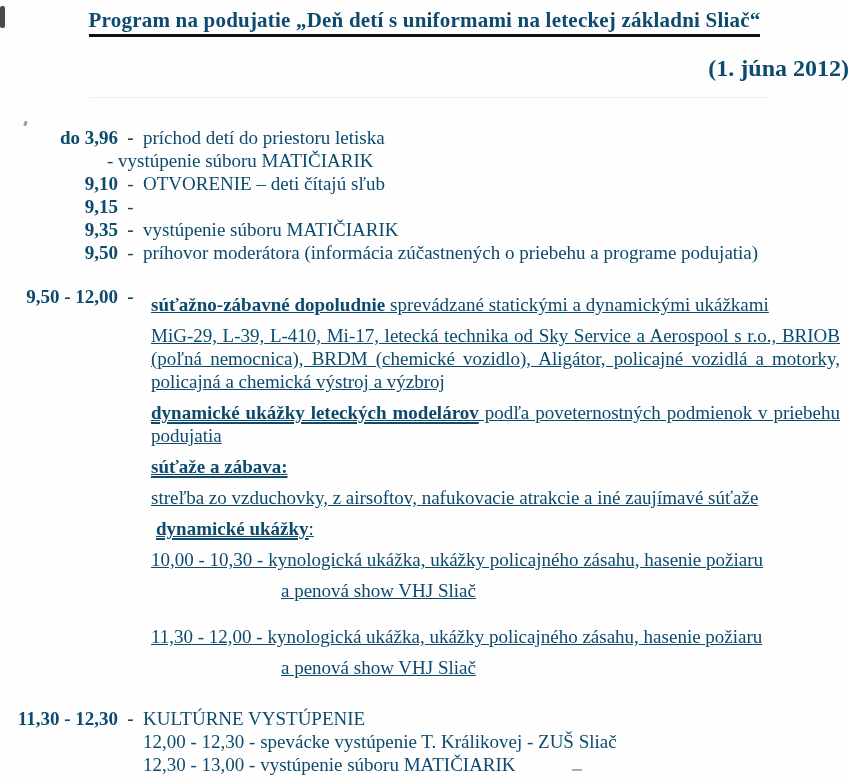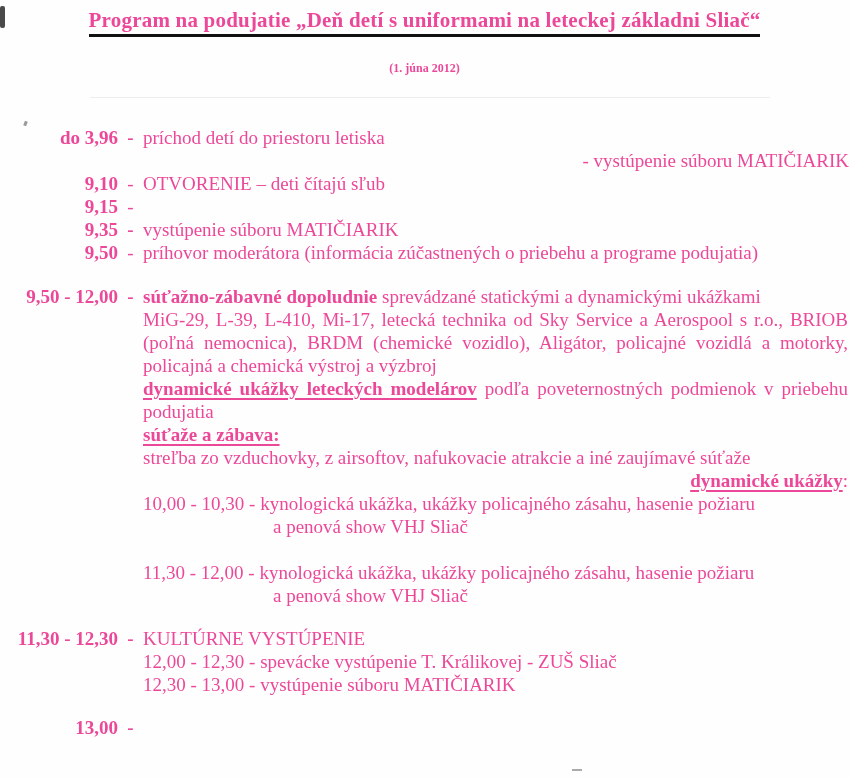--- a/index.html
+++ b/index.html
@@ -3,68 +3,68 @@
 <meta charset="utf-8">
 <style>
   html, body { margin: 0; padding: 0; background: #ffffff; }
   .page {
     position: relative;
     width: 849px;
     height: 778px;
     overflow: hidden;
     background: #fffefe;
     font-family: "Liberation Serif", "DejaVu Serif", serif;
-    color: #ec4899;
+    color: #0c4a6e;
     font-size: 19px;
     line-height: 23px;
   }
   .title-wrap { text-align: center; padding-top: 9px; }
   .doc-title {
     display: inline-block;
     font-size: 21px;
     font-weight: bold;
     white-space: nowrap;
     border-bottom: 3px solid #111;
     padding-bottom: 2px;
     letter-spacing: 0.2px;
   }
   .doc-date {
-    text-align: center;
+    text-align: right;
     font-weight: bold;
-    font-size: 12px;
+    font-size: 24px;
     margin-top: 20px;
   }
   .schedule { margin-top: 46px; }
   .row { display: flex; }
   .t {
     flex: 0 0 118px;
     text-align: right;
     font-weight: bold;
     white-space: nowrap;
   }
   .d { flex: 0 0 25px; text-align: center; font-weight: bold; }
   .d.reg { font-weight: normal; }
   .c { flex: 1; padding-right: 1px; }
-  .sub-line { padding-left: 107px; text-align: right; }
+  .sub-line { padding-left: 107px; }
   .offset-line { padding-left: 143px; padding-right: 14px; }
   .block2 { margin-top: 21px; }
   .block3 { margin-top: 20px; }
   .block4 { margin-top: 20px; }
   .b { font-weight: bold; }
   .bu {
     font-weight: bold;
     text-decoration: underline;
     text-decoration-thickness: 2px;
     text-underline-offset: 3px;
   }
   .just { text-align: justify; }
-  .cp { margin: 0; }
+  .cp { margin: 8px; text-decoration: underline; }
   .ev2 { padding-left: 130px; }
   .gap-before { margin-top: 23px; }
-  .pad-left-sm { padding-left: 5px; text-align: right; }
+  .pad-left-sm { padding-left: 5px; }
   
   .artifact { position: absolute; pointer-events: none; }
   .a1 { left: 0; top: 6px; width: 5px; height: 22px; background: #4a4a4a; border-radius: 2px; }
   .a2 { left: 24px; top: 121px; width: 3px; height: 5px; background: #9a9a9a; transform: rotate(20deg); }
   .a3 { left: 572px; top: 769px; width: 10px; height: 2px; background: #ababab; }
   .a4 { left: 90px; top: 97px; width: 680px; height: 1px; background: #ededed; }
   .a5 { left: 856px; top: 0; width: 8px; height: 14px; background: #8f8f8f; }
 </style>
 </head>
 <body>

